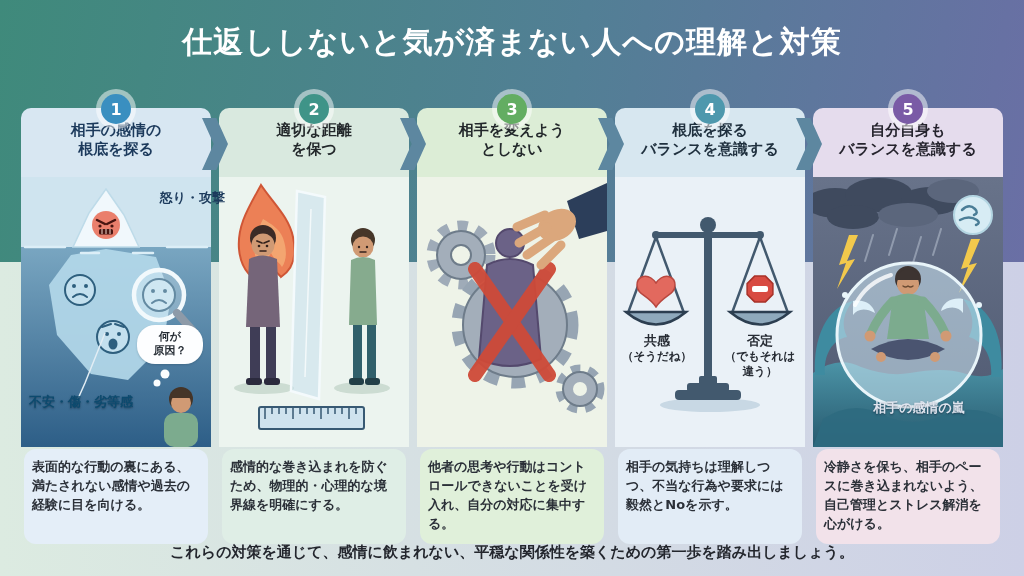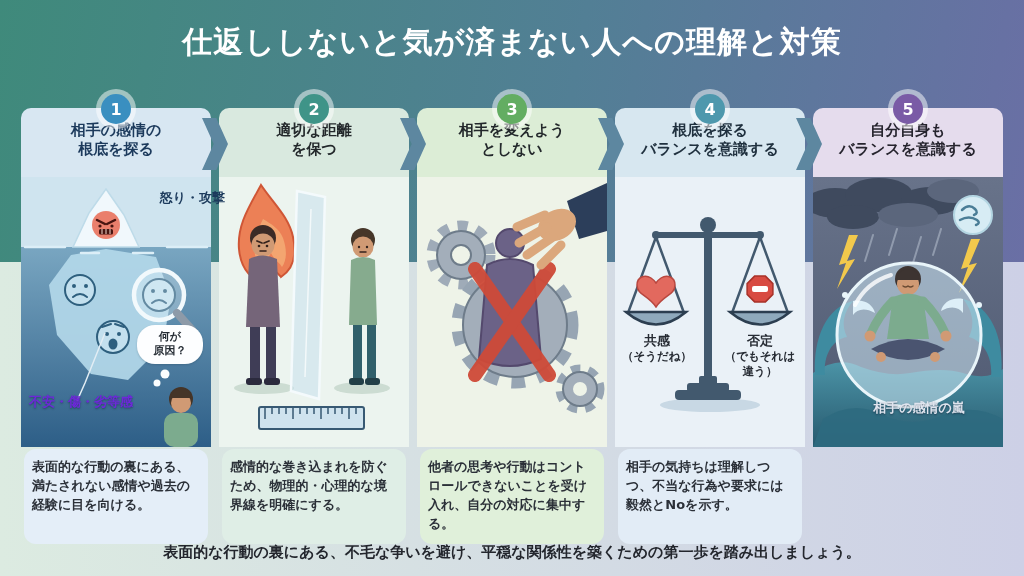--- a/index.html
+++ b/index.html
@@ -41,21 +41,21 @@
           background:var(--desc-bg,#f4f4f4); border-radius:12px; padding:9px 7px 6px 8px;
           font-size:13px; font-weight:700; line-height:1.45; color:#2b3038; }
 
   .arrow { position:absolute; top:118px; width:26px; height:52px; background:#5d87a0;
            clip-path:polygon(0 0,55% 0,100% 50%,55% 100%,0 100%,45% 50%); z-index:4; }
   .arrow.a0 { left:202px; } .arrow.a1 { left:400px; }
   .arrow.a2 { left:598px; } .arrow.a3 { left:796px; }
 
   
   .lbl-anger { right:8px; top:12px; font-size:13px; color:#1c3a5c; }
-  .lbl-roots { left:8px; top:216px; font-size:13px; color:#6d28d9;
+  .lbl-roots { left:8px; top:216px; font-size:13px; color:#0c4a6e;
                text-shadow:0 1px 2px rgba(20,40,60,.55); }
   .bubble { left:116px; top:148px; width:66px; background:#fdfeff; border-radius:18px;
             padding:5px 2px; font-size:11px; line-height:1.3; text-align:center;
             color:#272e36; box-shadow:0 1px 2px rgba(30,60,80,.25); }
 
   
   .lbl-pan { top:155px; text-align:center; color:#262b33; line-height:1.32; }
   .lbl-pan .m { font-size:13px; } .lbl-pan .s { font-size:11.5px; }
   .lbl-empathy { left:2px; width:80px; }
   .lbl-denial { left:102px; width:86px; }
@@ -359,21 +359,22 @@
           <circle cx="57" cy="159" r="5.5" fill="#d09a74"></circle>
             <circle cx="133" cy="159" r="5.5" fill="#d09a74"></circle>
           <path d="M58 172 Q95 152 132 172 Q95 194 58 172 Z" fill="#4a5470"></path>
           <circle cx="68" cy="180" r="5" fill="#d09a74"></circle>
             <circle cx="122" cy="180" r="5" fill="#d09a74"></circle>
         </g>
         <path d="M10 242 Q40 222 70 238 Q100 252 130 238 Q160 226 190 242 L190 270 H0 Z" fill="#2e6a80" opacity="0.9"></path>
       </svg>
       <div class="ov lbl-storm">相手の感情の嵐</div>
     </div>
+    <div class="desc">冷静さを保ち、相手のペースに巻き込まれないよう、自己管理とストレス解消を心がける。</div>
   </div>
 
   <div class="arrow a0"></div>
   <div class="arrow a1"></div>
   <div class="arrow a2"></div>
   <div class="arrow a3"></div>
 
-  <div class="footer-note">表面的な行動の裏にある、不毛な争いを避け、平穏な関係性を築くための第一歩を踏み出しましょう。</div>
+  <div class="footer-note">これらの対策を通じて、感情に飲まれない、平穏な関係性を築くための第一歩を踏み出しましょう。</div>
 </div>
 
 </body></html>

